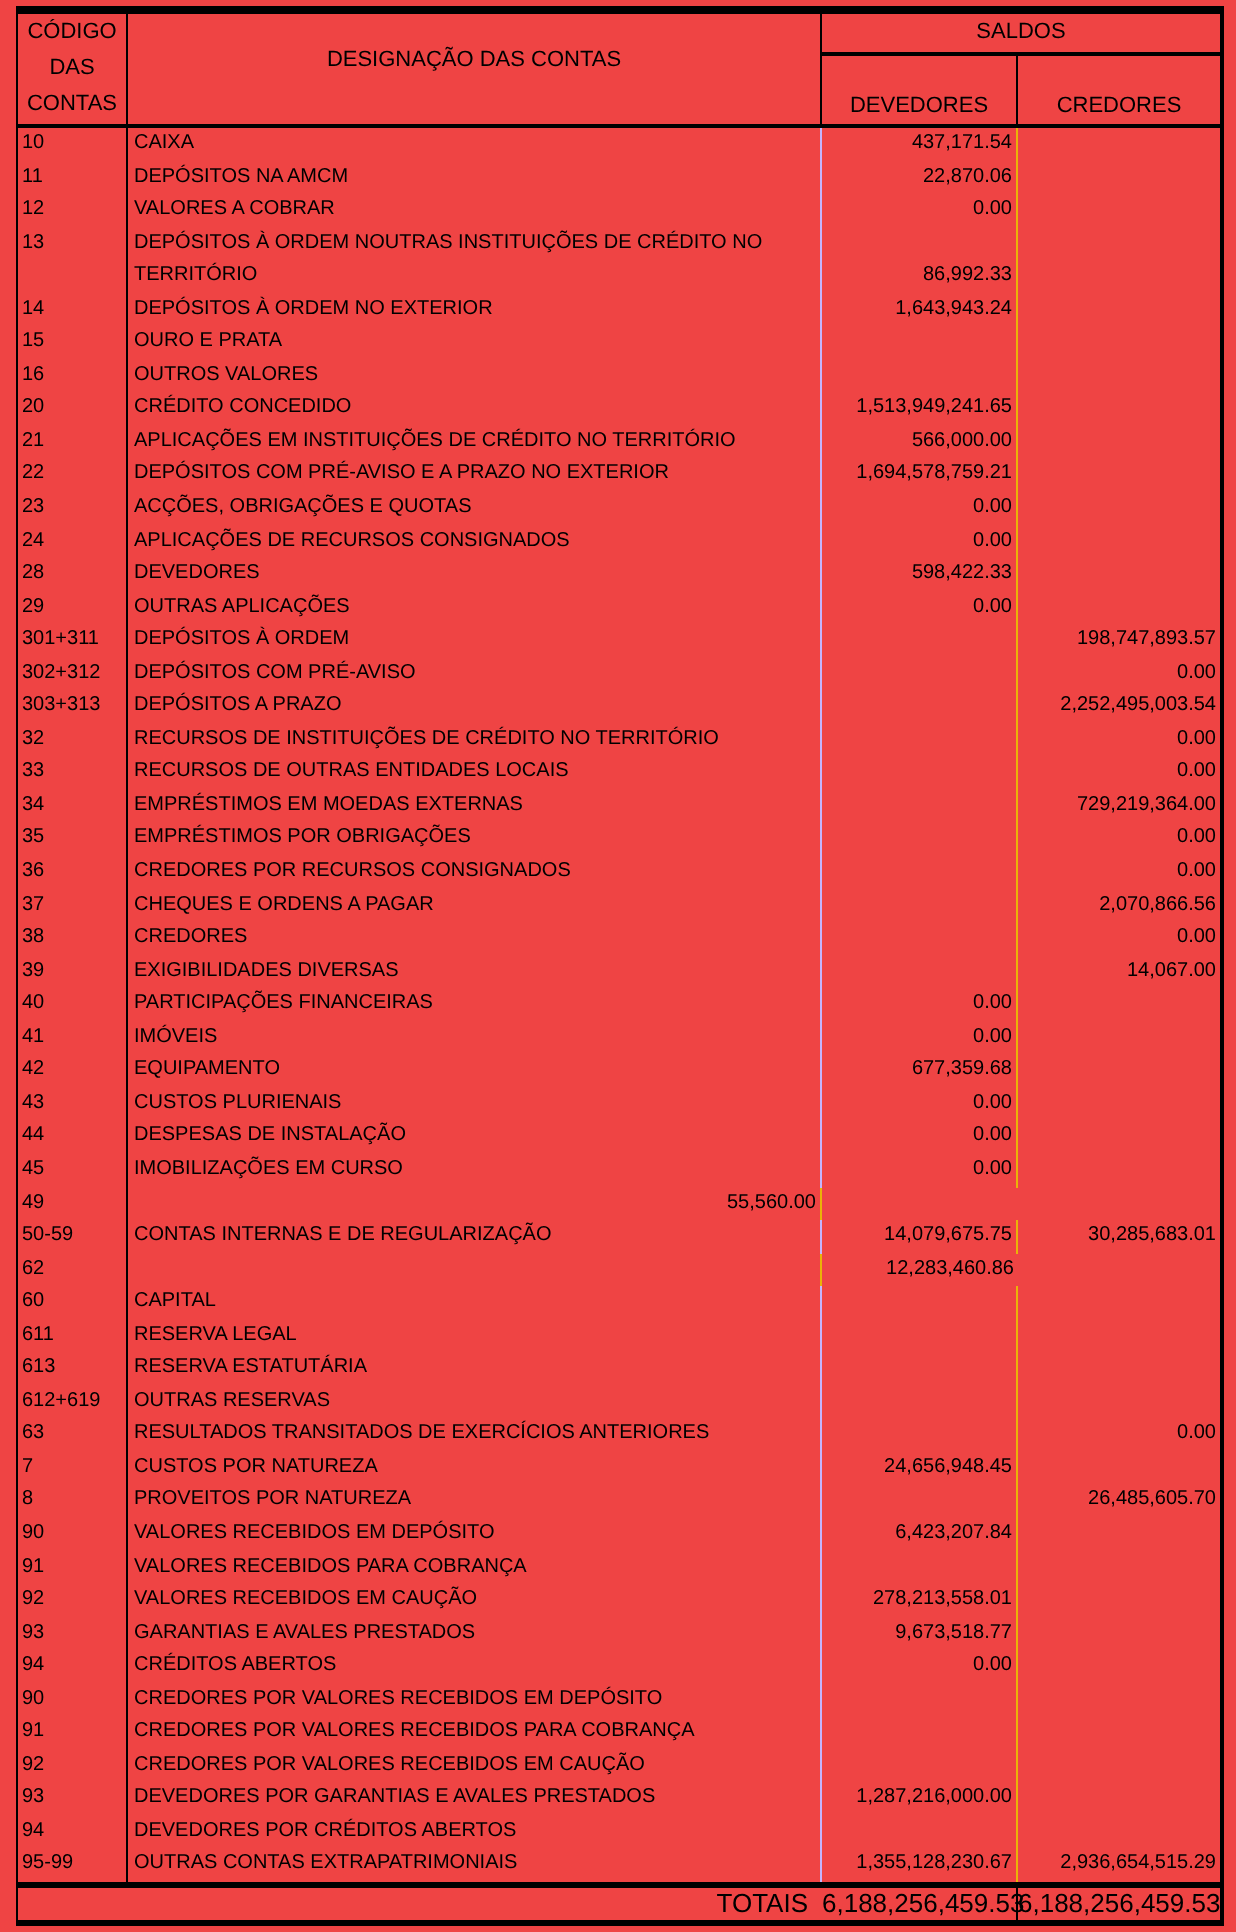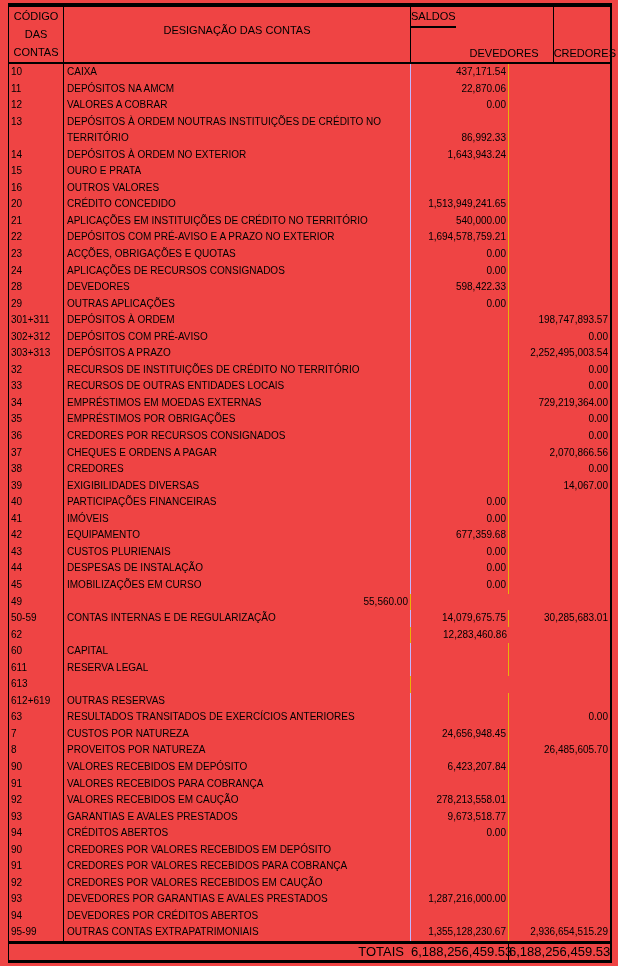--- a/index.html
+++ b/index.html
@@ -43,21 +43,21 @@
     align-items: center;
     padding: 3px 0 4px 0;
   }
   .desig-head {
     border-right: 1px solid #000;
     display: flex;
     align-items: center;
     justify-content: center;
     padding-bottom: 10px;
   }
-  .saldos-head { display: flex; flex-direction: row; }
+  .saldos-head { display: flex; flex-direction: column; }
   .saldos-title {
     height: 19px;
     line-height: 19px;
     text-align: center;
     border-bottom: 2px solid #000;
   }
   .saldos-sub {
     flex: 1;
     display: grid;
     grid-template-columns: 98px 1fr;
@@ -213,21 +213,21 @@
         </div>
         <div class="row">
           <div class="cell code">20</div>
           <div class="cell desig">CRÉDITO CONCEDIDO</div>
           <div class="cell dev"><span>1,513,949,241.65</span></div>
           <div class="cell cred"><span></span></div>
         </div>
         <div class="row">
           <div class="cell code">21</div>
           <div class="cell desig">APLICAÇÕES  EM INSTITUIÇÕES DE CRÉDITO NO TERRITÓRIO</div>
-          <div class="cell dev"><span>540,000.00</span></div>
+          <div class="cell dev"><span>566,000.00</span></div>
           <div class="cell cred"><span></span></div>
         </div>
         <div class="row">
           <div class="cell code">22</div>
           <div class="cell desig">DEPÓSITOS COM PRÉ-AVISO E A PRAZO NO EXTERIOR</div>
           <div class="cell dev"><span>1,694,578,759.21</span></div>
           <div class="cell cred"><span></span></div>
         </div>
         <div class="row">
           <div class="cell code">23</div>
@@ -378,20 +378,21 @@
           <div class="cell cred"><span></span></div>
         </div>
         <div class="row">
           <div class="cell code">611</div>
           <div class="cell desig">RESERVA LEGAL</div>
           <div class="cell dev"><span></span></div>
           <div class="cell cred"><span></span></div>
         </div>
         <div class="row">
           <div class="cell code">613</div>
+          <div class="cell desig">RESERVA ESTATUTÁRIA</div>
           <div class="cell dev"><span></span></div>
           <div class="cell cred"><span></span></div>
         </div>
         <div class="row">
           <div class="cell code">612+619</div>
           <div class="cell desig">OUTRAS RESERVAS</div>
           <div class="cell dev"><span></span></div>
           <div class="cell cred"><span></span></div>
         </div>
         <div class="row">

